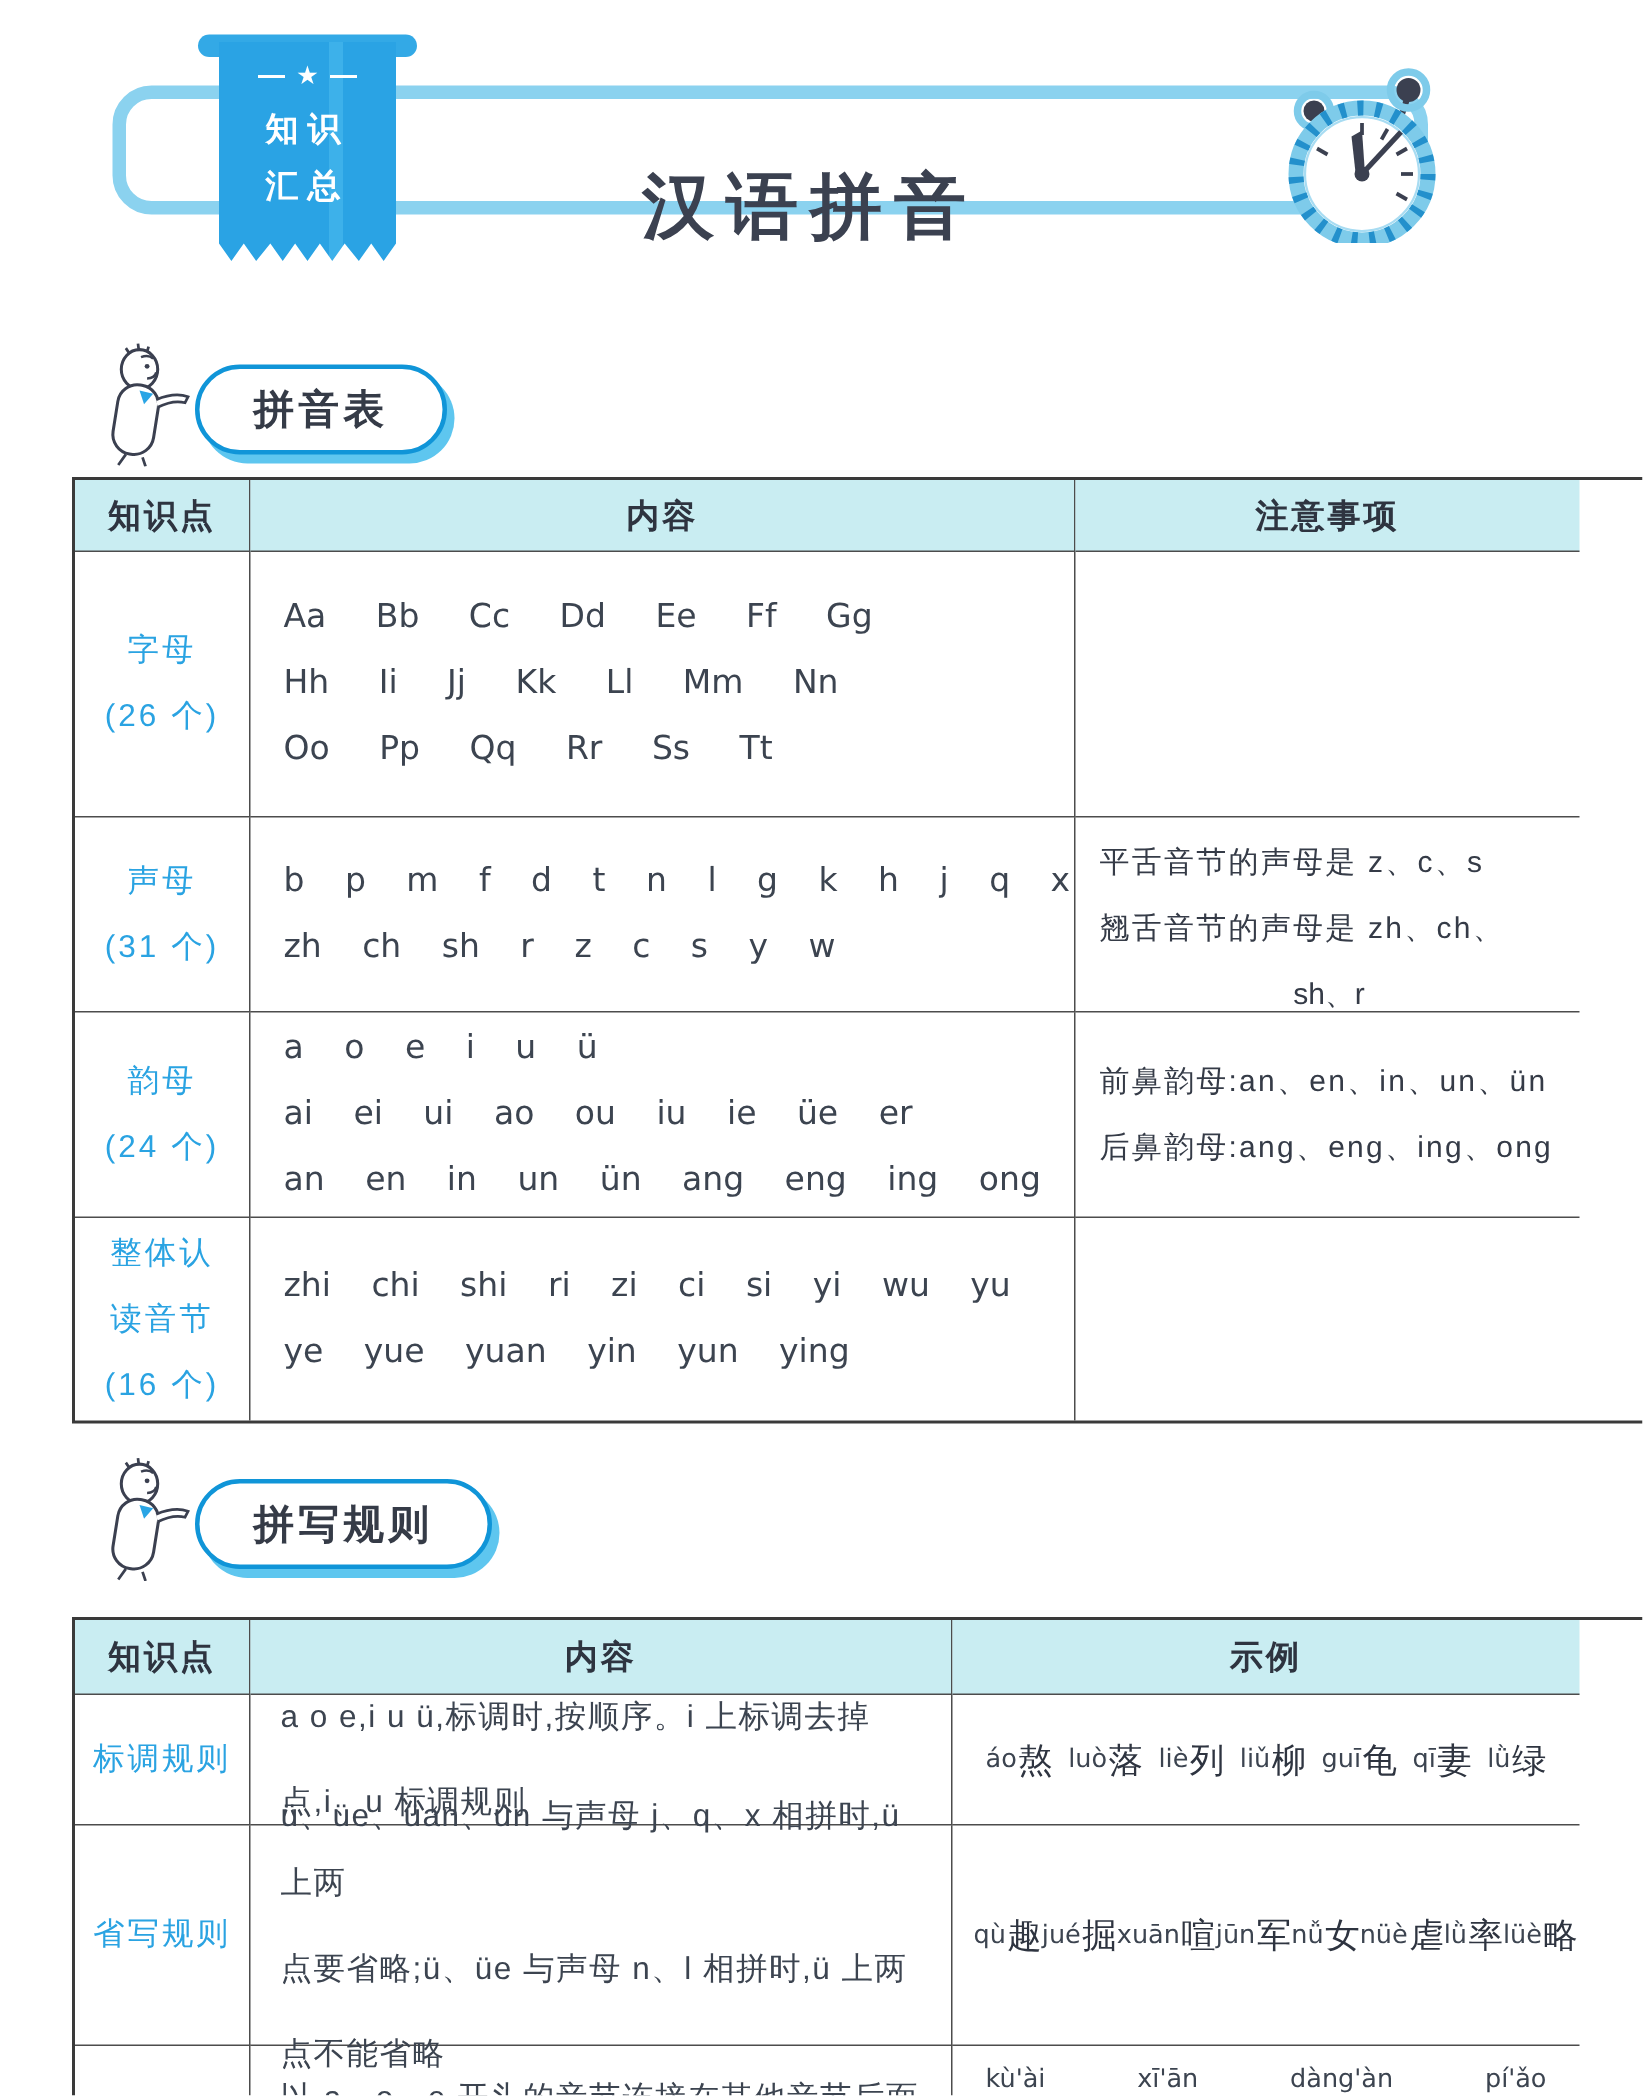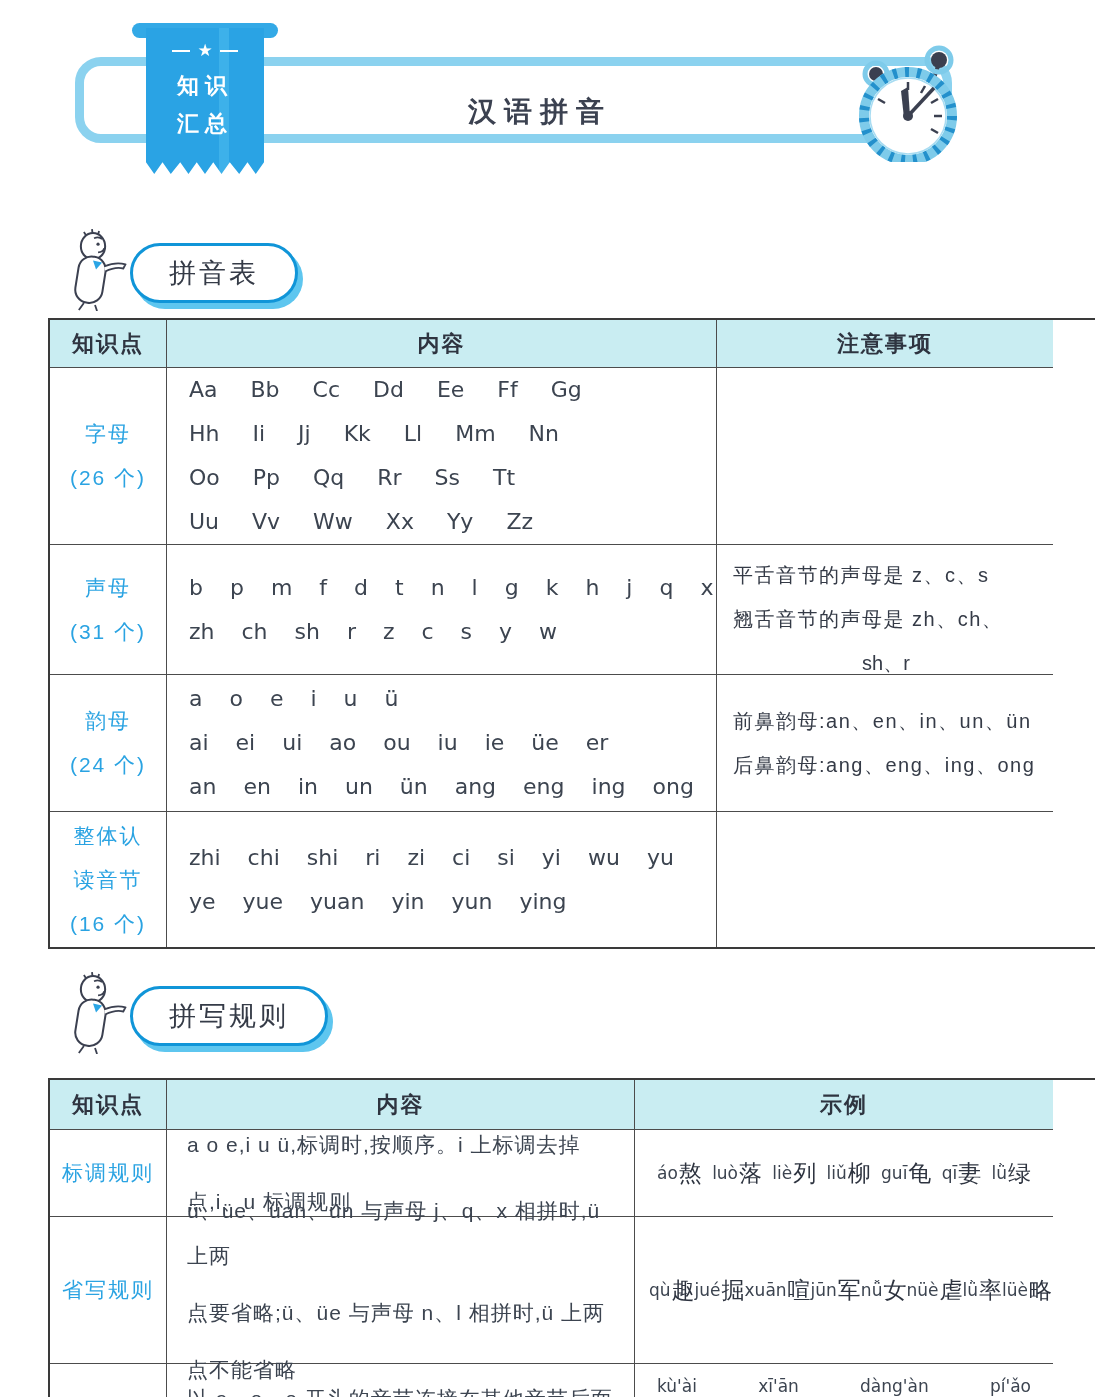--- a/index.html
+++ b/index.html
@@ -3,36 +3,36 @@
 <meta charset="utf-8">
 <style>
   html,body{margin:0;padding:0;background:#fff;}
   .page{position:relative;width:1095px;height:1397px;background:#fff;overflow:hidden;
         font-family:"Liberation Sans","DejaVu Sans",sans-serif;color:#353b47;}
 
   
   .hdr-frame{position:absolute;left:75px;top:57px;width:877px;height:86px;box-sizing:border-box;
              border:9px solid #8bd2ef;border-radius:26px;background:#fff;}
   .page-title{position:absolute;left:300px;top:74px;width:480px;text-align:center;
-              font-size:28px;font-weight:700;color:#3b4150;letter-spacing:8px;}
+              font-size:48px;font-weight:700;color:#3b4150;letter-spacing:8px;}
   .ribbon-rod{position:absolute;left:132px;top:23px;width:146px;height:15px;border-radius:9px;background:#33a9e6;}
   .ribbon-body{position:absolute;left:146px;top:28px;width:118px;height:146px;
                background:linear-gradient(90deg,#2aa3e4 0 62%,#3db1ea 62% 70%,#2aa3e4 70% 100%);
                clip-path:polygon(0 0,100% 0,100% 92%,93% 100%,86% 92%,79% 100%,71% 92%,64% 100%,57% 92%,50% 100%,43% 92%,36% 100%,29% 92%,21% 100%,14% 92%,7% 100%,0 92%);}
   .ribbon-star-row{display:flex;align-items:center;justify-content:center;gap:7px;margin-top:14px;}
   .ribbon-dash{width:18px;height:0;border-top:2.5px solid #fff;}
   .ribbon-star{color:#fff;font-size:17px;line-height:1;}
   .ribbon-txt{color:#fff;font-size:22px;font-weight:700;letter-spacing:6px;text-align:center;line-height:38px;}
   .ribbon-txt.first{margin-top:8px;}
   .clock{position:absolute;left:842px;top:36px;}
 
   
   .section-head{position:absolute;left:50px;display:flex;align-items:flex-end;}
   .pill{display:inline-block;background:#fff;border:3.5px solid #1095d8;border-radius:40px;
-        padding:9px 36px;font-size:27px;font-weight:400;color:#353b47;letter-spacing:3px;
+        padding:9px 36px;font-size:27px;font-weight:700;color:#353b47;letter-spacing:3px;
         box-shadow:5px 6px 0 #5ec6ef;margin-left:-6px;margin-bottom:8px;}
 
   
   .tbl{position:absolute;left:48px;width:1081px;display:grid;box-sizing:border-box;
        border:2.5px solid #3a3a3a;background:#fff;}
   .tbl1{top:318px;grid-template-columns:117px 550px 336px;grid-template-rows:48px 177px 130px 137px 135px;}
   .tbl2{top:1078px;grid-template-columns:117px 468px 418px;grid-template-rows:50px 87px 147px 115px;}
   .cell{box-sizing:border-box;border-right:1.4px solid #4c4c4c;border-bottom:1.4px solid #4c4c4c;
         display:flex;flex-direction:column;justify-content:center;}
   .cell.last-col{border-right:none;}
@@ -118,21 +118,20 @@
     <div class="cell th last-col">注意事项</div>
 
     <div class="cell point">
       <div>字母</div>
       <div>(26 个)</div>
     </div>
     <div class="cell content letters">
       <div class="latin-line">Aa Bb Cc Dd Ee Ff Gg</div>
       <div class="latin-line">Hh Ii Jj Kk Ll Mm Nn</div>
       <div class="latin-line">Oo Pp Qq Rr Ss Tt</div>
-      <div class="latin-line">Uu Vv Ww Xx Yy Zz</div>
     </div>
     <div class="cell notes last-col"></div>
 
     <div class="cell point">
       <div>声母</div>
       <div>(31 个)</div>
     </div>
     <div class="cell content">
       <div class="latin-line">b p m f d t n l g k h j q x</div>
       <div class="latin-line">zh ch sh r z c s y w</div>

